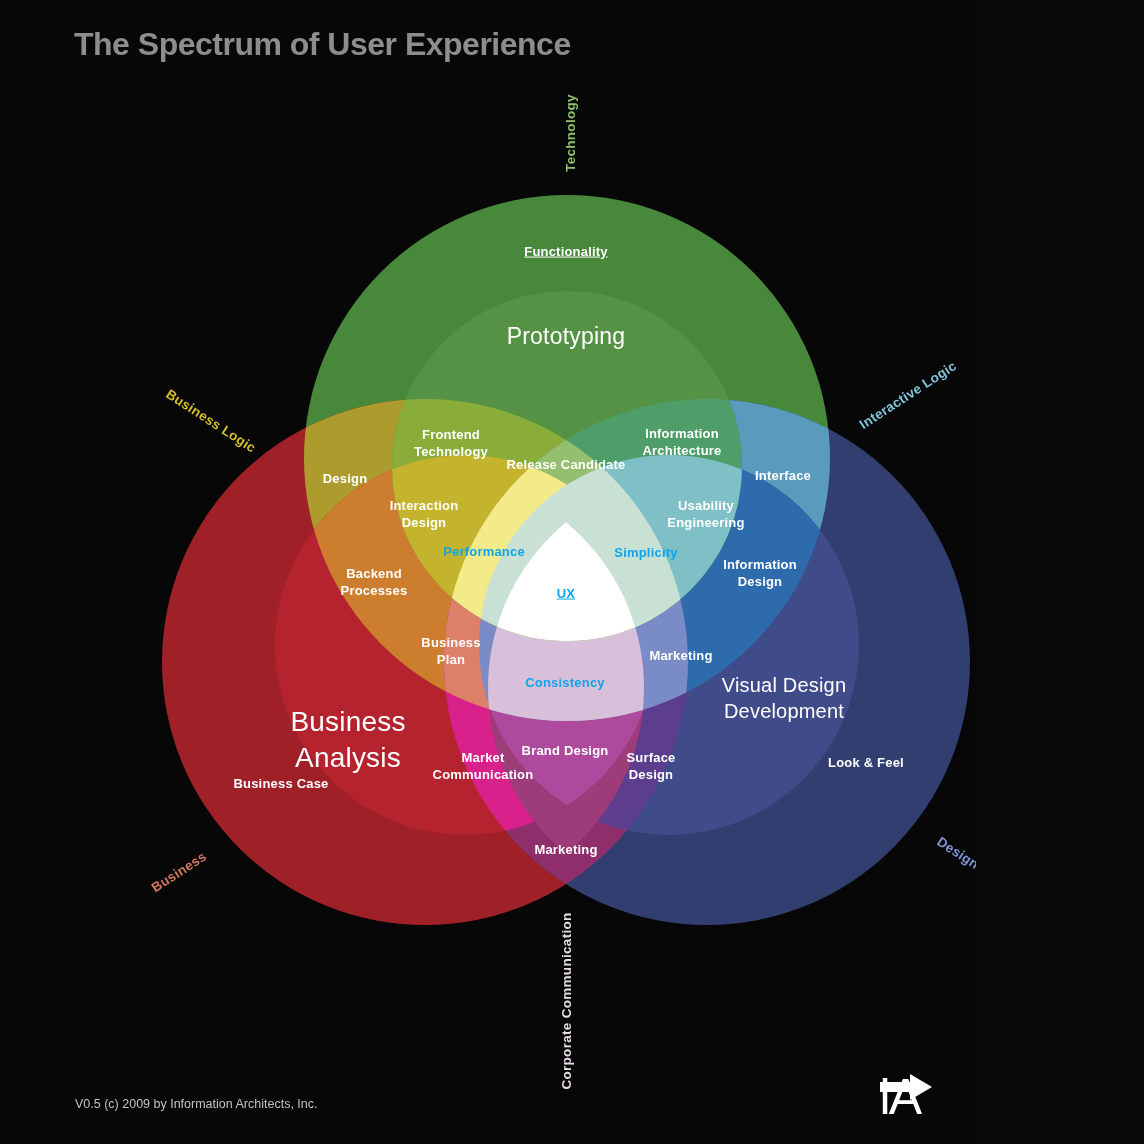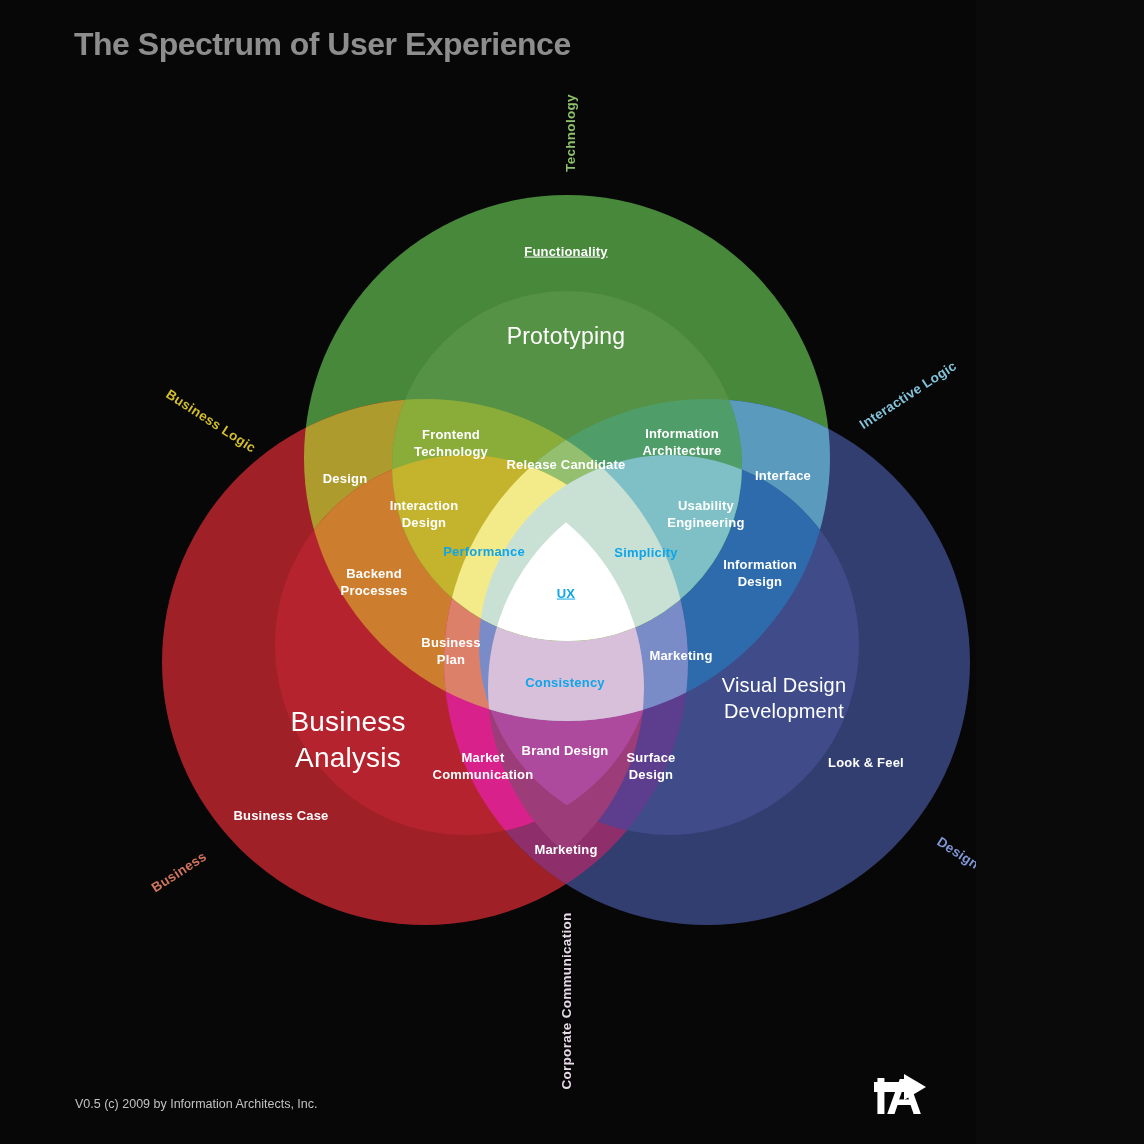--- a/index.html
+++ b/index.html
@@ -5,21 +5,21 @@
   html,body{margin:0;padding:0;background:#0a0a0a;}
   .stage{position:relative;width:976px;height:1144px;background:#070707;overflow:hidden;
          font-family:"Liberation Sans",sans-serif;}
   .stage svg{position:absolute;left:0;top:0;}
 
   .title{position:absolute;left:74px;top:26px;font-size:32px;font-weight:bold;
          letter-spacing:-0.5px;color:#8d8d8d;}
   .footer{position:absolute;left:75px;top:1097px;font-size:12.5px;color:#c2c2c2;}
 
   .logo{position:absolute;right:56px;top:1072px;display:flex;align-items:center;gap:7px;}
-  .logo .ia{color:#fff;font-size:50px;font-weight:bold;letter-spacing:-2px;line-height:1;}
+  .logo .ia{color:#fff;font-size:50px;font-weight:normal;letter-spacing:-2px;line-height:1;}
 
   .lbl{position:absolute;transform:translate(-50%,-50%);color:#fff;font-size:13px;
        font-weight:bold;text-align:center;line-height:1.3;letter-spacing:0.2px;white-space:normal;}
   .lbl.dark{color:#0ea5e9;}
   .lbl.nowrap{white-space:nowrap;}
   .axis{position:absolute;transform:translate(-50%,-50%);font-size:13.5px;font-weight:bold;
         white-space:nowrap;letter-spacing:0.3px;}
 
   
   .p-functionality{left:566px;top:252px;text-decoration:underline;}
@@ -37,21 +37,21 @@
   .p-backend{left:374px;top:583px;width:95px;}
   .p-infodesign{left:760px;top:574px;width:100px;}
   .p-bplan{left:451px;top:652px;width:80px;}
   .p-styleguide{left:681px;top:656px;}
   .p-banalysis{left:348px;top:698px;width:140px;font-size:28px;font-weight:400;margin-top:42px;}
   .p-consistency{left:565px;top:683px;}
   .p-vdd{left:784px;top:698px;width:160px;font-size:20px;font-weight:500;}
   .p-mcomm{left:483px;top:767px;width:135px;}
   .p-brand{left:565px;top:751px;}
   .p-surface{left:651px;top:767px;width:80px;}
-  .p-bcase{left:281px;top:784px;margin-top:32px;}
+  .p-bcase{left:281px;top:784px;}
   .p-lookfeel{left:866px;top:763px;}
   .p-marketing{left:566px;top:850px;}
 
   
   .p-ax-technology{left:570px;top:133px;transform:translate(-50%,-50%) rotate(-90deg);color:#8dc16c;}
   .p-ax-buslogic{left:211px;top:421px;transform:translate(-50%,-50%) rotate(33deg);color:#d3bf2b;}
   .p-ax-intlogic{left:908px;top:395px;transform:translate(-50%,-50%) rotate(-33deg);color:#82c3da;}
   .p-ax-business{left:179px;top:872px;transform:translate(-50%,-50%) rotate(-33deg);color:#d1755e;}
   .p-ax-design{left:958px;top:853px;transform:translate(-50%,-50%) rotate(33deg);color:#8097d6;}
   .p-ax-corpcomm{left:566px;top:1001px;transform:translate(-50%,-50%) rotate(-90deg);color:#e8dbe9;}

